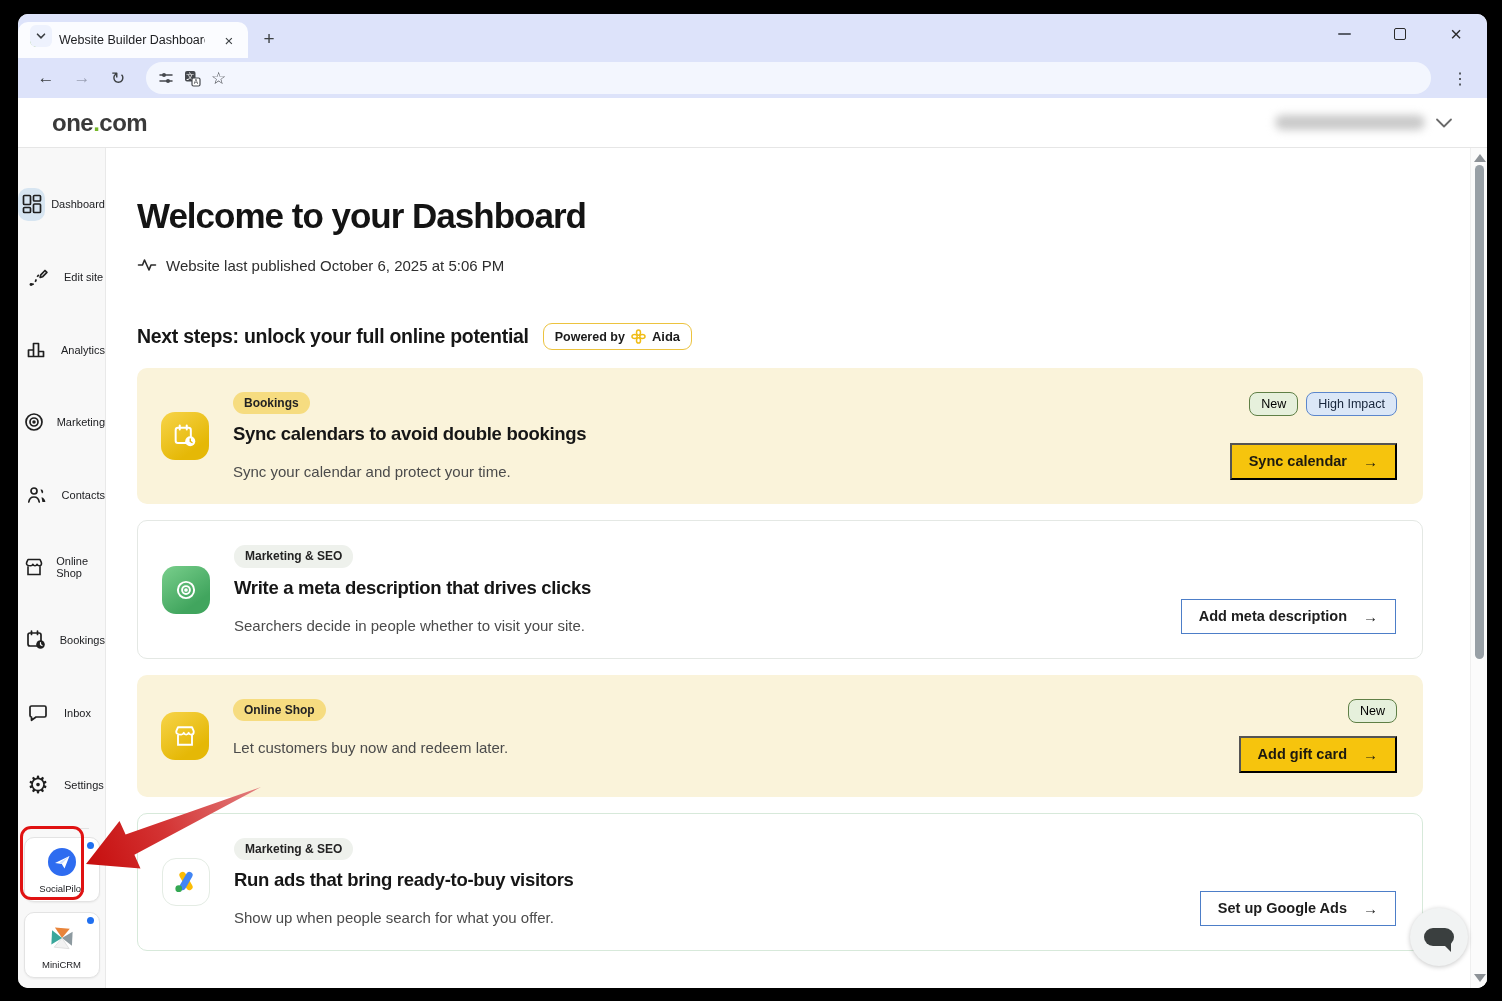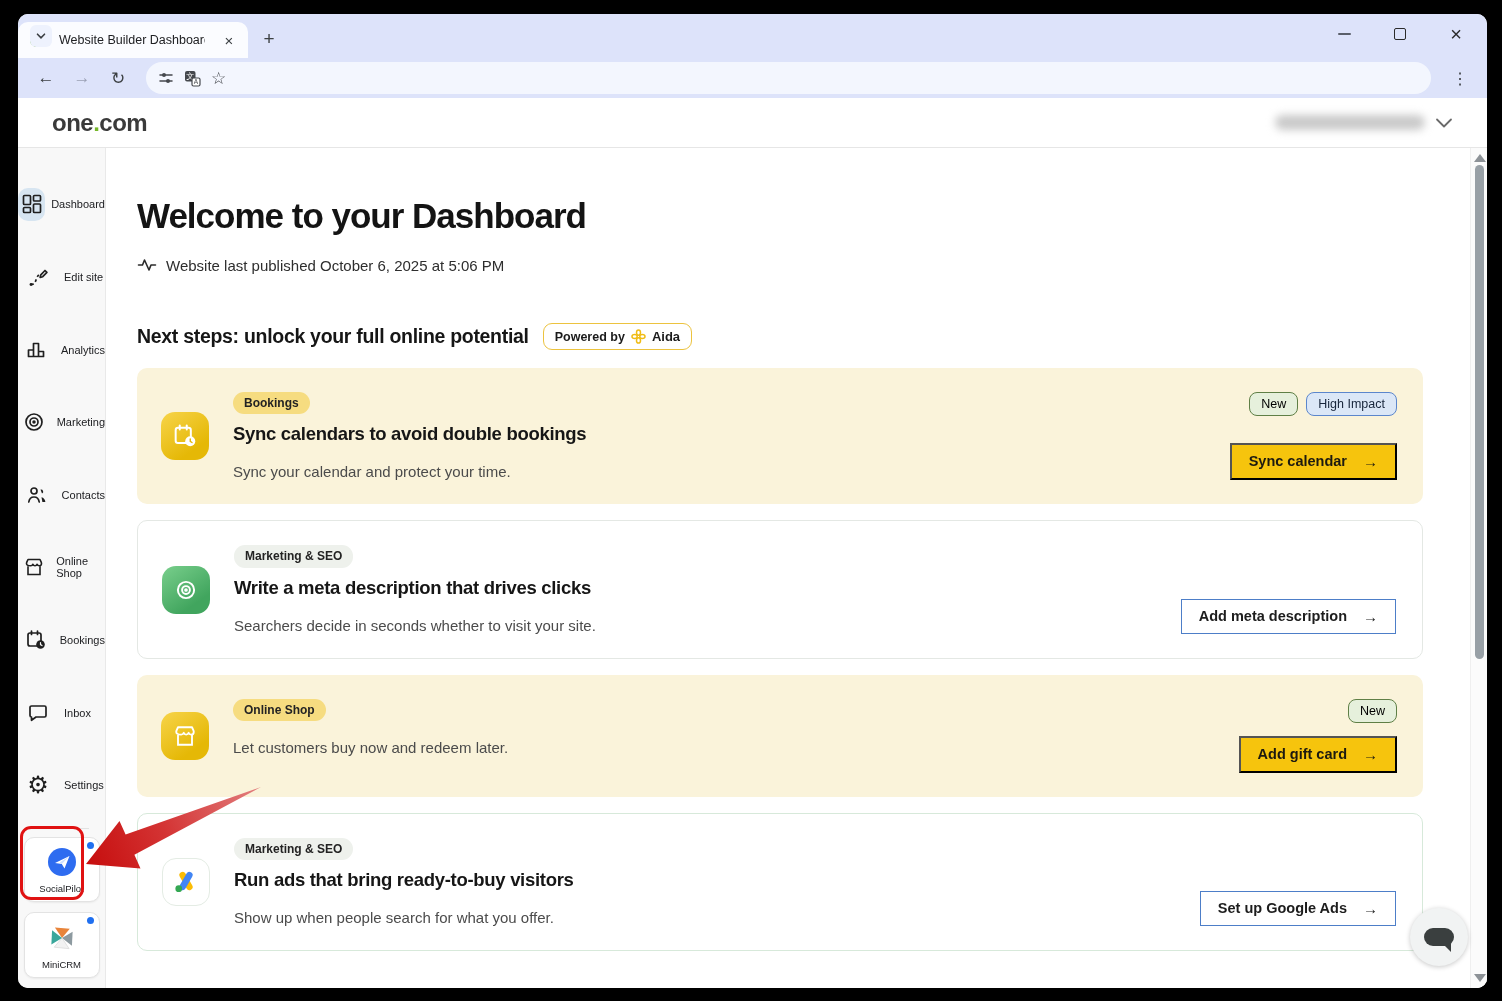--- a/index.html
+++ b/index.html
@@ -364,21 +364,21 @@
             <div class="icon-tile green">
               <svg width="26" height="26" viewBox="0 0 24 24" fill="none" stroke="#fff" stroke-width="1.8">
                   <circle cx="12" cy="12" r="7.5"></circle>
                   <circle cx="12" cy="12" r="3.6"></circle>
                   <circle cx="12" cy="12" r="0.8" fill="#fff"></circle>
                 </svg>
             </div>
             <div class="card-text">
               <span class="cat-badge neutral">Marketing &amp; SEO</span>
               <h3 class="card-title">Write a meta description that drives clicks</h3>
-              <p class="card-sub">Searchers decide in seconds whether to visit your site.</p>
+              <p class="card-sub">Searchers decide in people whether to visit your site.</p>
             </div>
             <div class="card-right">
               <div class="spacer"></div>
               <button class="btn outline">
                   <span>Add meta description</span>
                   <span class="arrow">→</span>
                 </button>
             </div>
           </section>
 

